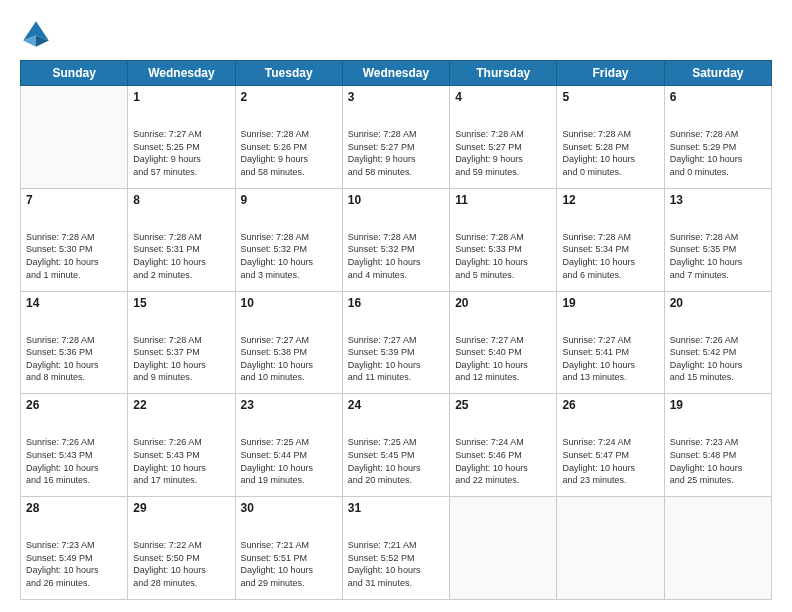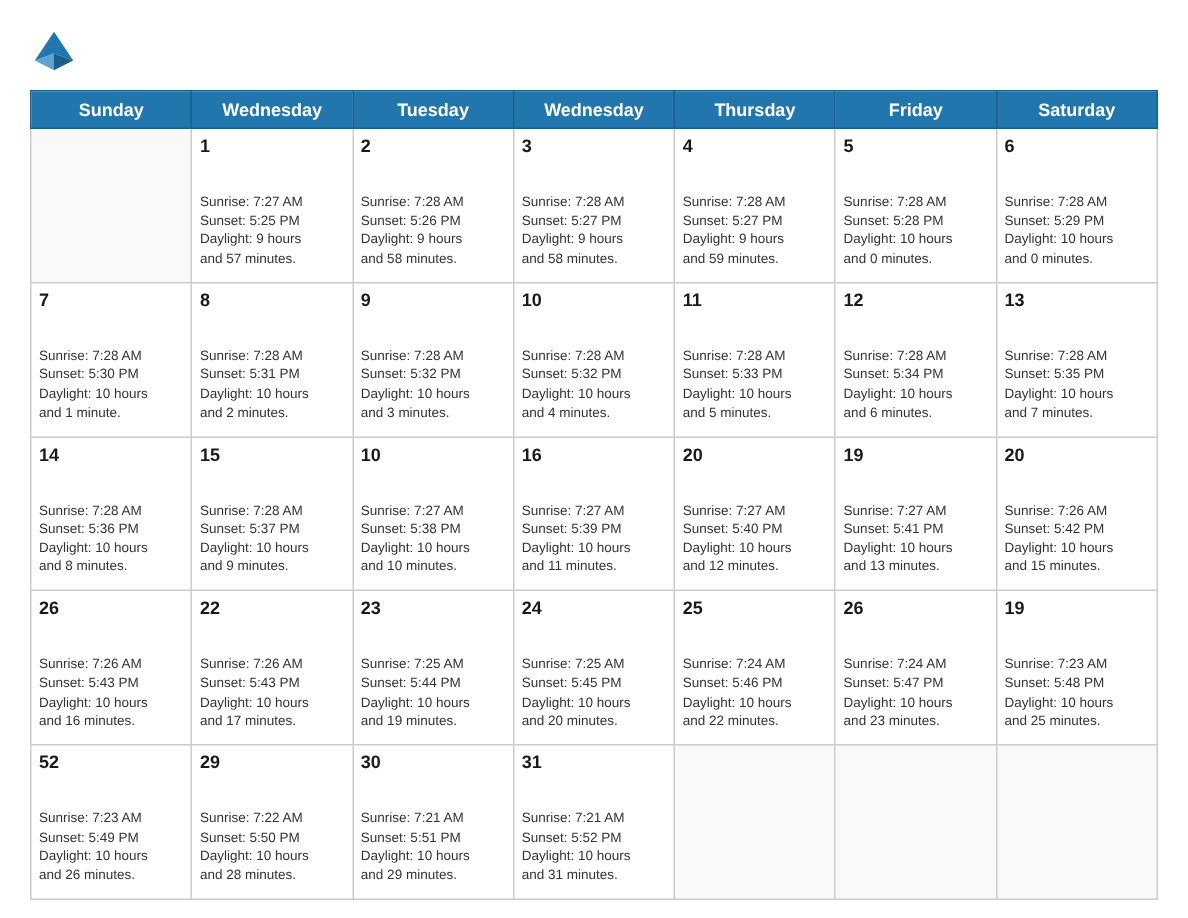--- a/index.html
+++ b/index.html
@@ -321,21 +321,21 @@
           <td>
             <div class="day-num">19</div>
             <div class="day-info" style="white-space: pre-line;">Sunrise: 7:23 AM
 Sunset: 5:48 PM
 Daylight: 10 hours
 and 25 minutes.</div>
           </td>
         </tr>
         <tr>
           <td>
-            <div class="day-num">52</div>
+            <div class="day-num">28</div>
             <div class="day-info" style="white-space: pre-line;">Sunrise: 7:23 AM
 Sunset: 5:49 PM
 Daylight: 10 hours
 and 26 minutes.</div>
           </td>
           <td>
             <div class="day-num">29</div>
             <div class="day-info" style="white-space: pre-line;">Sunrise: 7:22 AM
 Sunset: 5:50 PM
 Daylight: 10 hours

